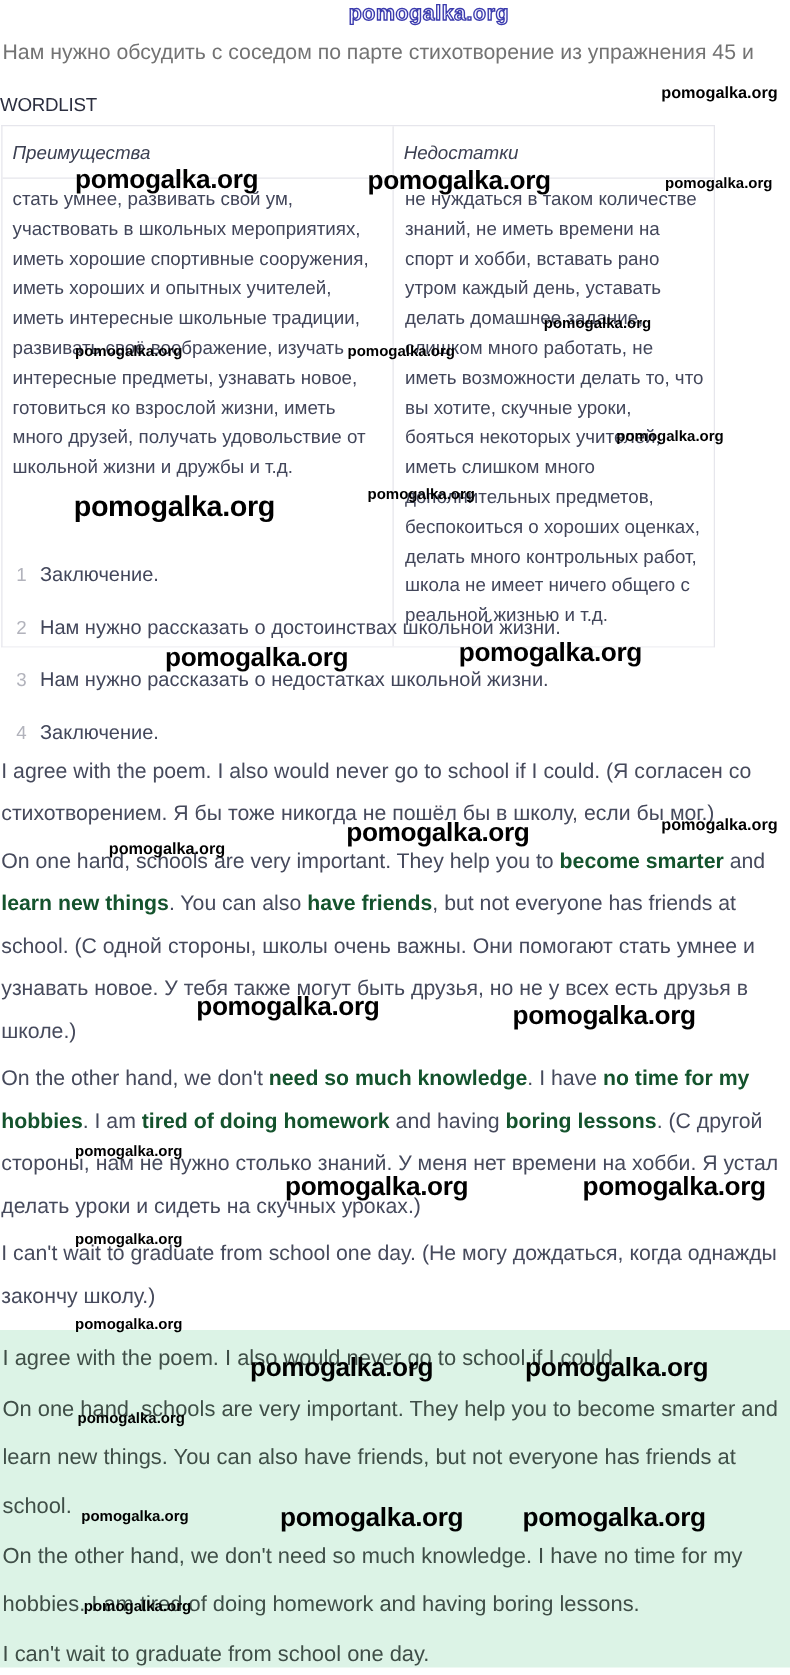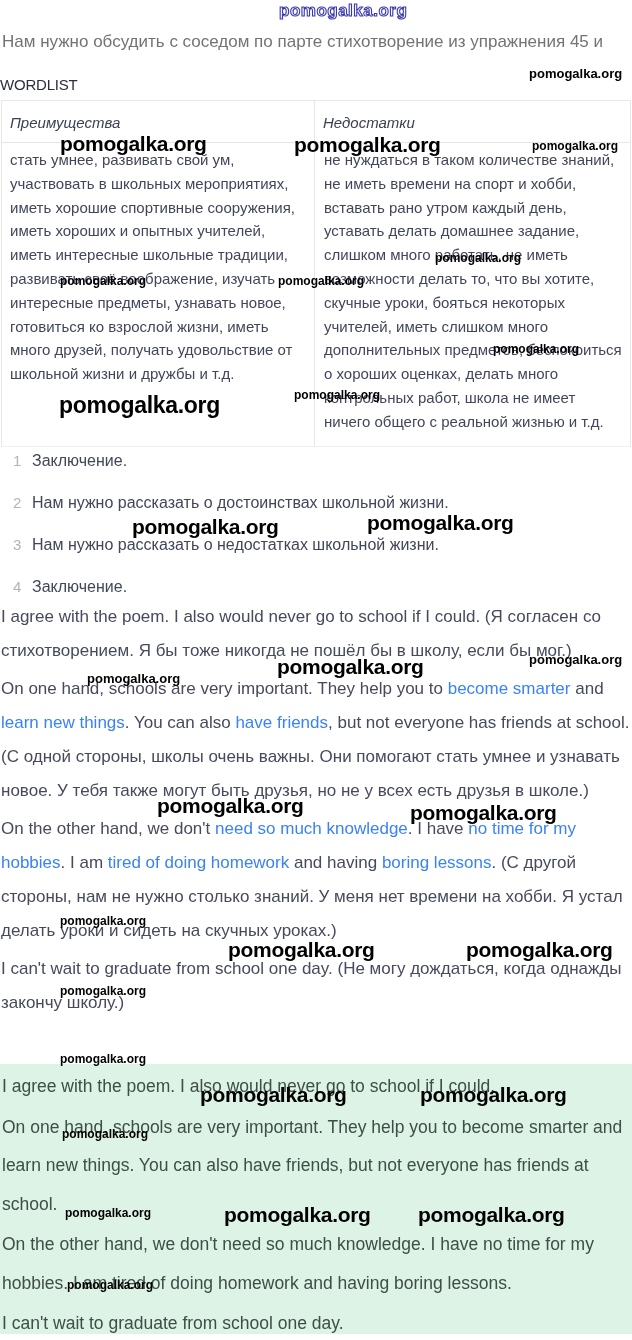--- a/index.html
+++ b/index.html
@@ -16,37 +16,37 @@
   .wm-outline{font-size:17px;font-weight:700;color:#f6f6ff;-webkit-text-stroke:1.1px #3a3aad;letter-spacing:.5px;}
   .wm-sm{font-size:12px;font-weight:700;}
   .wm-sm13{font-size:13px;font-weight:600;}
   .wm-lg{font-size:21px;font-weight:700;letter-spacing:-.3px;}
   .wm-xl{font-size:23px;font-weight:700;letter-spacing:-.3px;}
   
   .intro{position:absolute;top:30px;left:2px;width:628px;margin:0;font-size:17px;line-height:24px;color:#737373;}
   .wordlist{position:absolute;top:76px;left:0;margin:0;font-size:15px;font-weight:400;color:#2b2e3f;letter-spacing:-.2px;}
   
   .wtable{
-    position:absolute;top:100px;left:1px;width:630px;
+    position:absolute;top:100px;left:1px;width:571px;
     display:grid;grid-template-columns:312px 1fr;
     border:1px solid #e6e6ec;border-bottom-color:#efeff3;
     box-sizing:border-box;
   }
   .th{padding:13px 8px 11px;font-size:15px;font-style:italic;color:#3c4052;border-bottom:1px solid #e6e6ec;}
   .th.r,.td.r{border-left:1px solid #e6e6ec;}
   .td{padding:5px 8px 12px;font-size:15px;line-height:23.8px;color:#42465a;}
   .td.r{padding-left:9px;}
   
   .plan{position:absolute;top:452px;left:0;width:630px;}
   .plan-item{display:flex;margin-bottom:25px;font-size:16px;line-height:17px;color:#42465a;}
   .plan-num{width:19px;padding-left:13px;color:#b2b3bc;font-size:15px;flex:none;}
   
   .essay{position:absolute;top:600px;left:1px;width:630px;}
   .essay-p{margin:0 0 4px;font-size:17px;line-height:34px;color:#464a5c;}
-  .essay-p .b{font-weight:400;color:#3b82f6;text-align:center;}
+  .essay-p .b{font-weight:700;color:#14532d;text-align:center;}
   
   .answer{
     position:absolute;top:1064px;left:0;width:632px;height:270px;
     box-sizing:border-box;padding:3px 2px 0;
     background:#dcf3e6;overflow:hidden;
   }
   .ans-p{margin:0 0 2px;font-size:17.5px;line-height:38.5px;color:#3f4e47;}
 </style>
 </head>
 <body>

